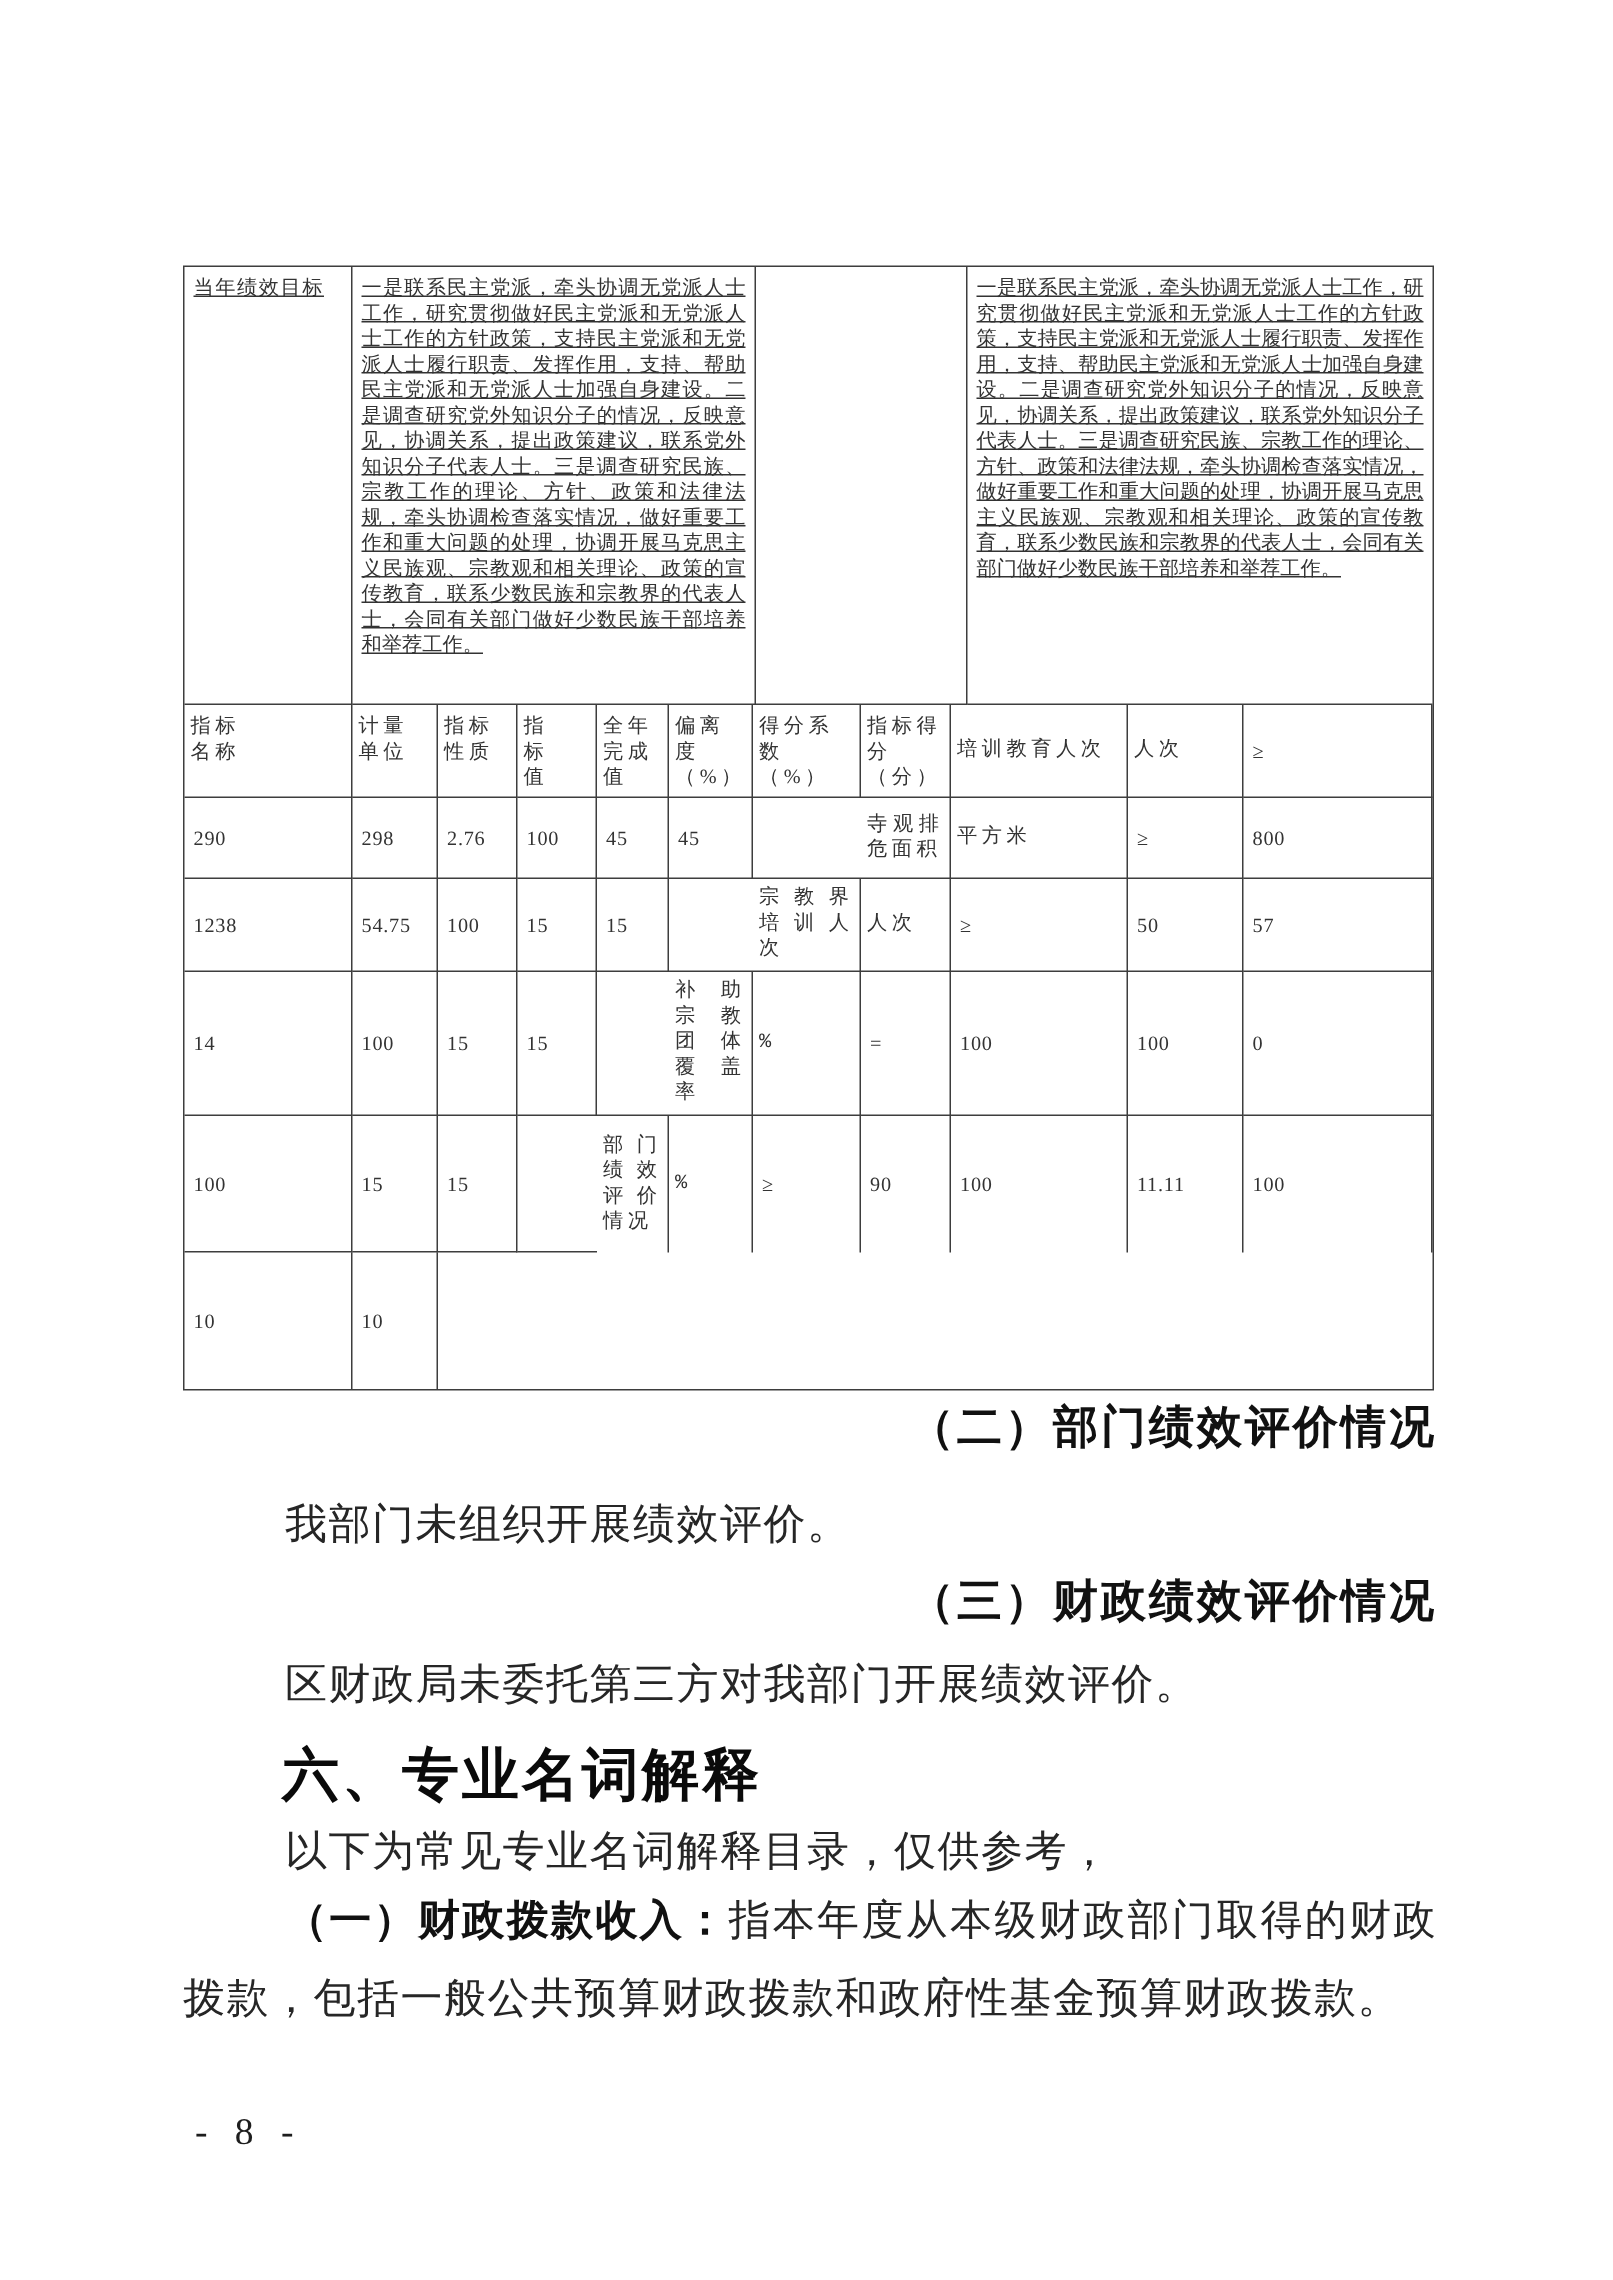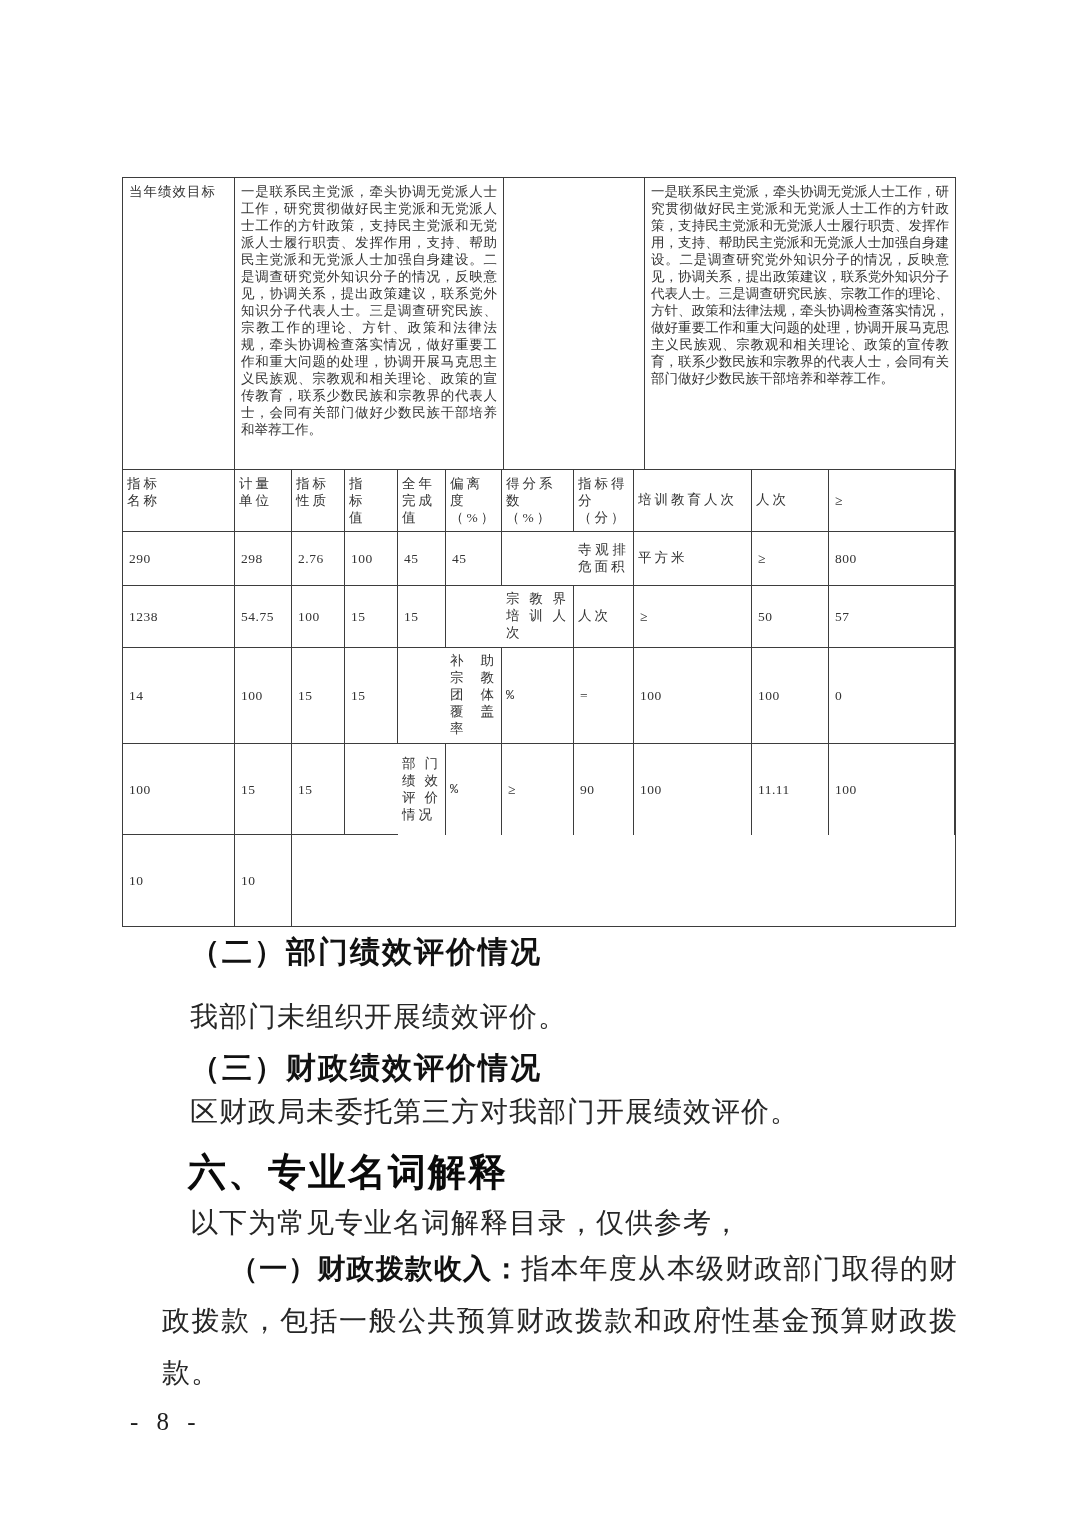--- a/index.html
+++ b/index.html
@@ -25,48 +25,48 @@
   .t1{display:grid;grid-template-columns:112px 269px 141px 1fr;grid-auto-rows:minmax(292px,auto);}
   .t2{display:grid;grid-template-columns:112px 57px 53px 53px 48px 56px 72px 60px 118px 77px 1fr;
       grid-template-rows:minmax(56px,auto) minmax(54px,auto) minmax(54px,auto) minmax(76px,auto) minmax(91px,auto) minmax(91px,auto);}
   .c{
     border-right:1px solid var(--bd);border-bottom:1px solid var(--bd);
     padding:5px 6px;display:flex;flex-direction:column;justify-content:center;
     min-width:0;
   }
   .noR{border-right:none;}
   .noB{border-bottom:none;}
-  .top{justify-content:flex-start;}
+  .top{justify-content:flex-start;text-decoration:underline;}
   .rowlabel{letter-spacing:1px;}
   .longtext{text-align:justify;text-justify:inter-ideograph;}
   .hdr{white-space:pre-line;letter-spacing:3px;justify-content:flex-start;padding:5px 4px;}
   .sp{letter-spacing:3px;text-align:justify;padding:5px 4px;font-family:Liberation Mono, monospace;}
   .num{letter-spacing:0.5px;}
   .t2 .c{font-size:13.5px;}
   .spanlabel{grid-row:1 / span 6;grid-column:1;}
 
   
   .bodytext{
     position:absolute;left:122px;top:932px;width:836px;
     font-size:28px;letter-spacing:1px;color:var(--ink);
   }
   .h-kai{
     font-weight:bold;font-size:30px;line-height:40px;
-    padding-left:68px;letter-spacing:2px;color:#111;
+    padding-left:68px;letter-spacing:2px;color:#111;text-align:right;
   }
   .h-hei{
     font-family:"Liberation Sans","DejaVu Sans",sans-serif;
     font-weight:bold;font-size:38px;line-height:40px;
     padding-left:66px;letter-spacing:2px;color:#0a0a0a;
   }
   .para{line-height:40px;text-indent:68px;}
   .term{line-height:52px;text-indent:68px;text-align:justify;}
   .term .lead{font-weight:bold;color:#111;}
-  .mb25{margin-bottom:25px;} .mb11{margin-bottom:11px;} .mb10{margin-bottom:4px;}
-  .mb20{margin-bottom:20px;} .mb16{} .mb43{margin-bottom:43px;margin-left:40px;}
+  .mb25{margin-bottom:25px;} .mb11{margin-bottom:11px;} .mb10{margin-bottom:16px;}
+  .mb20{margin-bottom:20px;} .mb16{} .mb43{margin-bottom:43px;}
 
   .pagenum{
     position:absolute;left:130px;top:1408px;
     font-size:25px;letter-spacing:6px;color:#1d1d1d;
   }
 </style>
 </head>
 <body>
 
 <div class="sheet">

